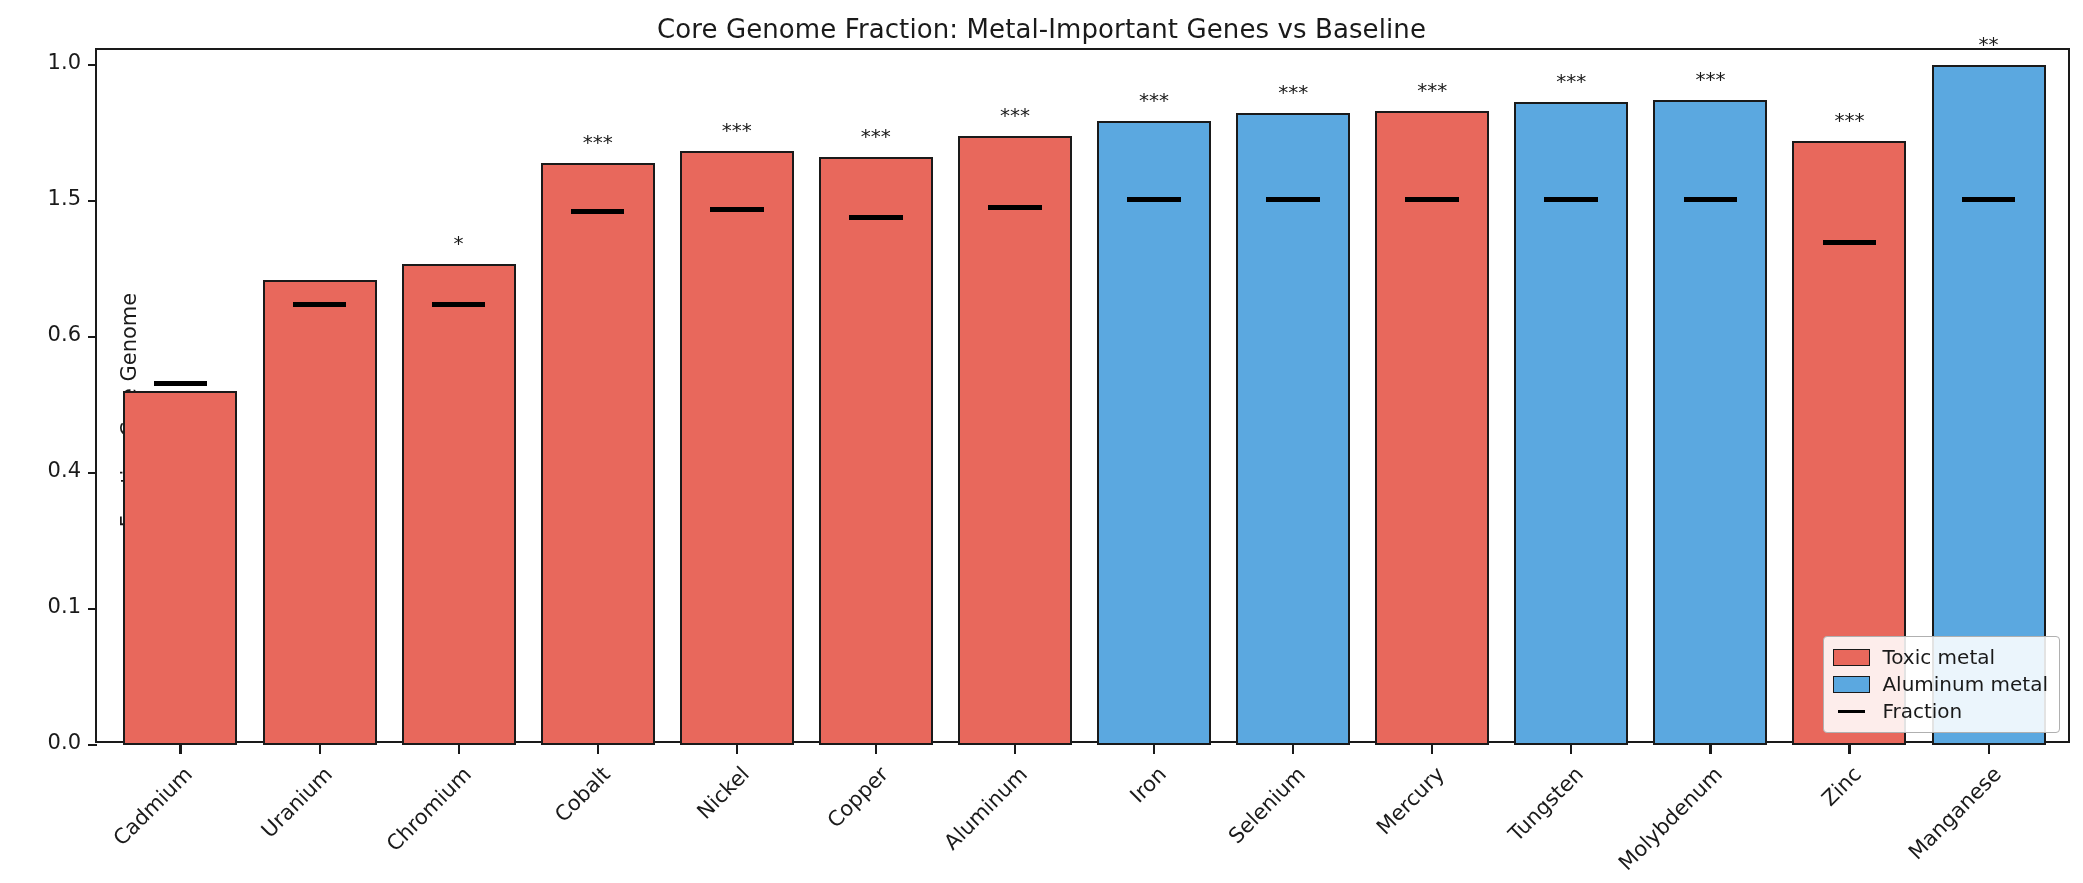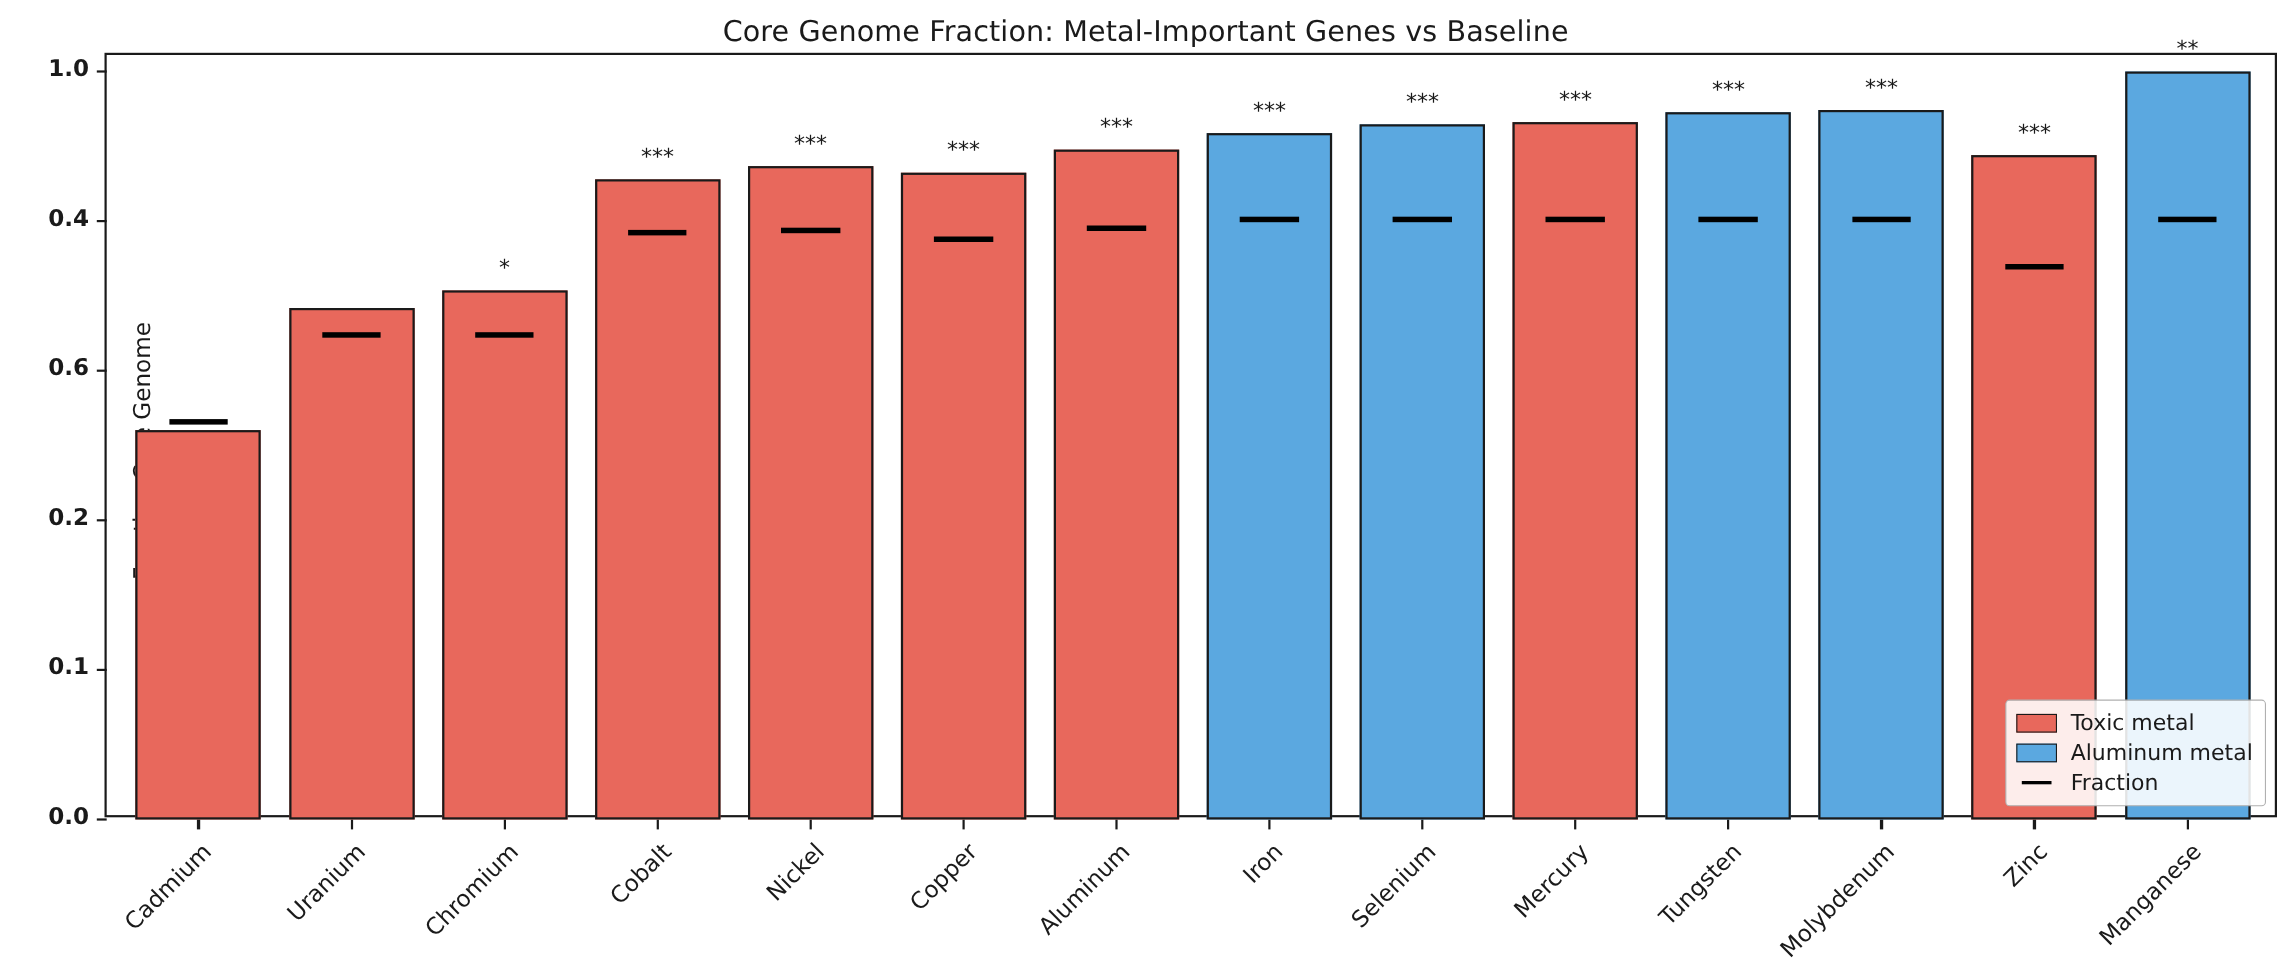--- a/index.html
+++ b/index.html
@@ -75,21 +75,20 @@
     background: #1a1a1a;
   }
   .ytick .tick-text {
     position: absolute;
     right: 16px;
     top: -15px;
     font-size: 21px;
     color: #1a1a1a;
     white-space: nowrap;
     text-align: right;
-    font-weight: bold;
   }
 
   
   .xtick {
     position: absolute;
     top: 0;
     height: 0;
   }
   .xtick .tick-line {
     position: absolute;
@@ -189,29 +188,29 @@
         <div class="ytick" style="top: 695px;">
           <div class="tick-line"></div>
           <div class="tick-text">0.0</div>
         </div>
         <div class="ytick" style="top: 558.992px;">
           <div class="tick-line"></div>
           <div class="tick-text">0.1</div>
         </div>
         <div class="ytick" style="top: 422.984px;">
           <div class="tick-line"></div>
-          <div class="tick-text">0.2</div>
+          <div class="tick-text">0.4</div>
         </div>
         <div class="ytick" style="top: 286.977px;">
           <div class="tick-line"></div>
           <div class="tick-text">0.6</div>
         </div>
         <div class="ytick" style="top: 150.969px;">
           <div class="tick-line"></div>
-          <div class="tick-text">0.4</div>
+          <div class="tick-text">1.5</div>
         </div>
         <div class="ytick" style="top: 14.9609px;">
           <div class="tick-line"></div>
           <div class="tick-text">1.0</div>
         </div>
       </div>
     <div id="x-ticks">
         <div class="xtick" style="left: 83.4507px; top: 695px;">
           <div class="tick-line"></div>
           <div class="tick-text">Cadmium</div>

